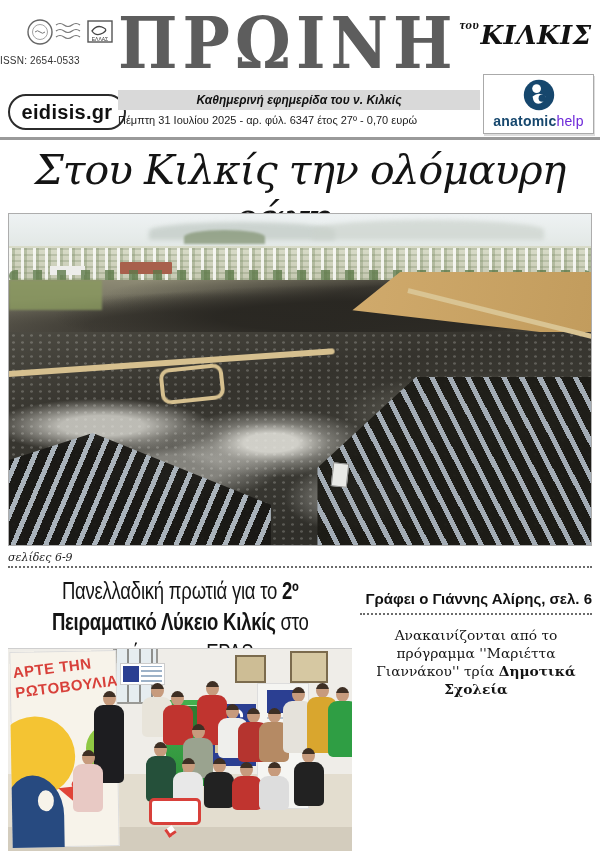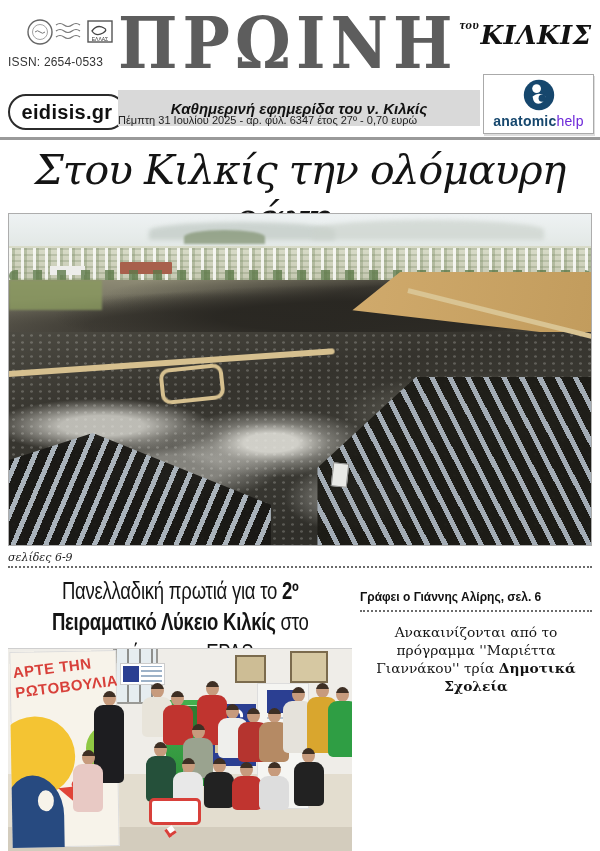--- a/index.html
+++ b/index.html
@@ -5,21 +5,21 @@
   * { margin:0; padding:0; box-sizing:border-box; }
   html,body { background:#ffffff; }
   body {
     width:600px; height:851px; position:relative; overflow:hidden;
     font-family:"Liberation Sans", sans-serif; color:#1a1a1a;
   }
   .abs { position:absolute; }
 
   
   #stamps { left:26px; top:16px; width:90px; height:38px; }
-  #issn { left:8px; top:55px; font-size:12px; color:#333; letter-spacing:.2px; }
+  #issn { left:0; top:55px; font-size:10px; color:#333; letter-spacing:.2px; }
   #site-oval {
     left:8px; top:94px; width:118px; height:36px;
     border:2.5px solid #2b2b2b; border-radius:18px;
     display:flex; align-items:center; justify-content:center;
     font-weight:bold; font-size:20px; color:#111; letter-spacing:.3px;
     background:#fff;
   }
   #masthead-wrap { left:118px; top:8px; width:366px; height:80px; text-align:center; white-space:nowrap; }
   #masthead {
     font-family:"DejaVu Serif", serif; font-weight:bold;
@@ -29,23 +29,23 @@
   #masthead-kilkis {
     display:inline-block; vertical-align:top; margin-top:12px; margin-left:2px;
     font-family:"DejaVu Serif", serif; font-style:italic; font-weight:bold;
     font-size:26px; color:#111; letter-spacing:.5px;
   }
   #masthead-tou {
     font-size:13px; vertical-align:top; position:relative; top:-3px; margin-right:1px;
     font-family:Liberation Serif, serif; font-style:italic; font-weight:bold;
   }
   #subtitle-bar {
-    left:118px; top:90px; width:362px; height:36px; background:#d9d9d9;
+    left:118px; top:90px; width:362px; height:20px; background:#d9d9d9;
     display:flex; align-items:center; justify-content:center;
-    font-style:italic; font-weight:bold; font-size:15px; color:#111;
+    font-style:italic; font-weight:bold; font-size:12px; color:#111;
   }
   #dateline {
     left:118px; top:114px; width:362px; text-align:left;
     font-size:11px; color:#222;
   }
   #logo-box {
     left:483px; top:74px; width:111px; height:60px;
     border:1px solid #aaa; background:#fff;
     display:flex; flex-direction:column; align-items:center; justify-content:center;
     box-shadow:1px 2px 0 #ddd;
@@ -186,21 +186,21 @@
   .r-head-cond {
     width:120%; margin-left:-10%; transform:scaleX(.833); transform-origin:center top;
     text-align:center; font-size:13.5px; line-height:1.45; color:#141414;
   }
   .r-head-serif {
     font-family:"DejaVu Serif", serif; text-align:center;
     font-size:13.8px; line-height:1.3; color:#141414;
   }
   .r-art .bold { font-weight:bold; }
   .r-page { font-family:"DejaVu Serif", serif; font-style:italic; font-size:10.5px; color:#222; margin-top:6px; }
-  .r-byline { text-align:left; font-weight:bold; font-size:12px; margin-top:8px; color:#111; }
+  .r-byline { text-align:right; font-weight:bold; font-size:15px; margin-top:8px; color:#111; }
   .r-dot { height:0; margin-top:3px; }
 </style>
 </head>
 <body>
 
 <div class="abs" id="stamps">
   <svg width="90" height="38" viewBox="0 0 90 38">
     <circle cx="14" cy="16" r="12" fill="none" stroke="#666" stroke-width="1.4"></circle>
     <circle cx="14" cy="16" r="7.5" fill="none" stroke="#999" stroke-width=".9"></circle>
     <path d="M9 16 q2.5 -2.5 5 0 t5 0" stroke="#777" fill="none" stroke-width="1"></path>

